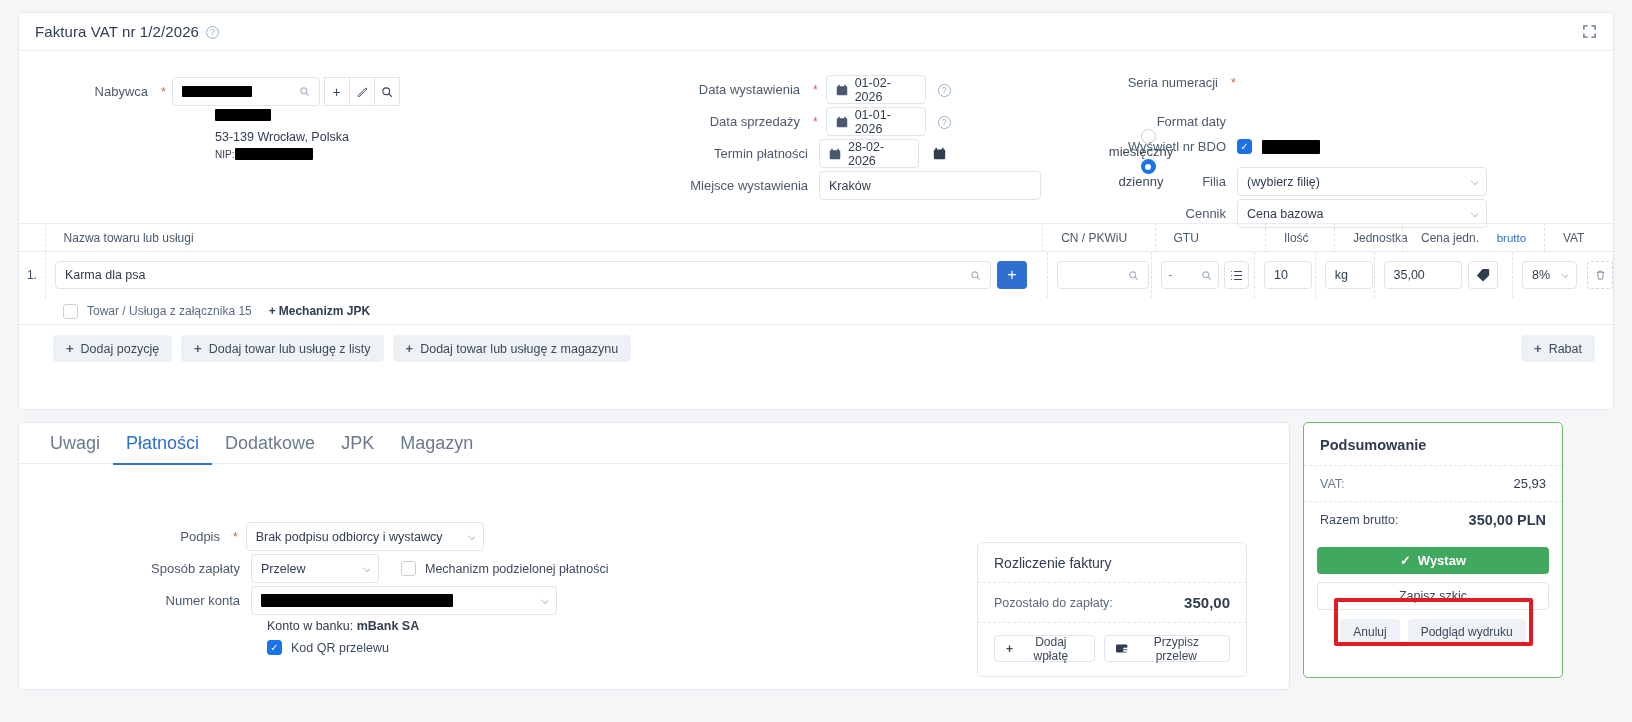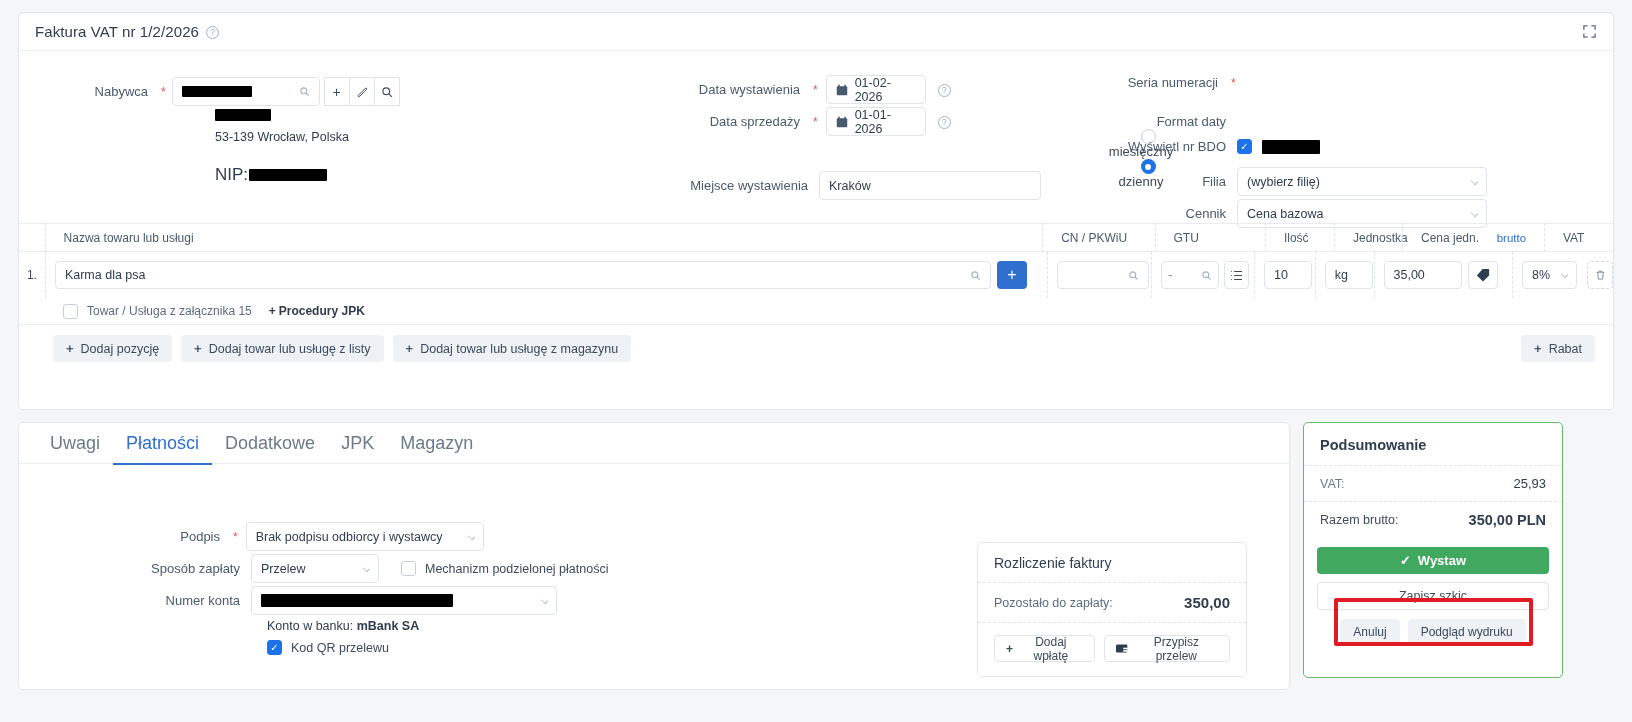--- a/index.html
+++ b/index.html
@@ -262,21 +262,21 @@
           <svg width="12" height="12" viewBox="0 0 16 16" fill="none" stroke="#3c4a5b" stroke-width="1.5">
             <circle cx="7" cy="7" r="4.5"></circle>
               <path d="M10.4 10.4 14.5 14.5"></path>
           </svg>
         </div>
       </div>
 
       <div style="position:absolute; left:196px; top:58px;">
         <div class="redact" style="width:56px; height:12px;"></div>
         <div style="font-size:12.5px; color:#2f3d4f; margin-top:6px;">53-139 Wrocław, Polska</div>
-        <div style="font-size:17px; color:#2f3d4f; margin-top:21px; display:flex; align-items:center;">
+        <div style="font-size:10px; color:#2f3d4f; margin-top:4px; display:flex; align-items:center;">
           <span>NIP:</span>
           <span class="redact" style="width:78px; height:12px; margin-left:1px;"></span>
         </div>
       </div>
 
       <div class="frow" style="left:620px; top:24px;">
         <span class="flabel" style="width:172px;">Data wystawienia</span>
         <span class="req" style="margin-right:8px;">*</span>
         <div class="fld" style="width:100px;">
           <svg class="cal" viewBox="0 0 16 16" fill="#4a5a6d">
@@ -296,20 +296,38 @@
           <svg class="cal" viewBox="0 0 16 16" fill="#4a5a6d">
             <rect x="1" y="3" width="14" height="12" rx="1.5"></rect>
               <rect x="3" y="1" width="2" height="3"></rect>
               <rect x="11" y="1" width="2" height="3"></rect>
           </svg>
           <span>01-01-2026</span>
         </div>
         <span class="help-icon" style="margin-left:12px;">?</span>
       </div>
 
+      <div class="frow" style="left:620px; top:88px;">
+        <span class="flabel" style="width:180px;">Termin płatności</span>
+        <div class="fld" style="width:100px;">
+          <svg class="cal" viewBox="0 0 16 16" fill="#4a5a6d">
+            <rect x="1" y="3" width="14" height="12" rx="1.5"></rect>
+              <rect x="3" y="1" width="2" height="3"></rect>
+              <rect x="11" y="1" width="2" height="3"></rect>
+          </svg>
+          <span>28-02-2026</span>
+        </div>
+        <div style="margin-left:10px; width:20px; display:flex; justify-content:center;">
+          <svg width="13" height="13" viewBox="0 0 16 16" fill="#2f3d4f">
+            <rect x="1" y="3" width="14" height="12" rx="1.5"></rect>
+              <rect x="3" y="1" width="2" height="3"></rect>
+              <rect x="11" y="1" width="2" height="3"></rect>
+          </svg>
+        </div>
+      </div>
 
       <div class="frow" style="left:620px; top:120px;">
         <span class="flabel" style="width:180px;">Miejsce wystawienia</span>
         <div class="fld" style="width:222px;">
           <span>Kraków</span>
         </div>
       </div>
 
       <div class="frow" style="left:1040px; top:24px;">
         <span class="flabel" style="width:170px;">Seria numeracji</span>
@@ -439,21 +457,21 @@
               <svg width="11" height="12" viewBox="0 0 16 16" fill="none" stroke="#7a8796" stroke-width="1.3">
                 <path d="M2.5 4h11M6 4V2.5h4V4M4 4l.8 10h6.4L12 4"></path>
               </svg>
             </div>
           </div>
         </div>
 
         <div class="subrow">
           <span class="cbx"></span>
           <span class="sublabel">Towar / Usługa z załącznika 15</span>
-          <span class="jpk"><span class="p">+</span><span>Procedury JPK</span></span>
+          <span class="jpk"><span class="p">+</span><span>Mechanizm JPK</span></span>
         </div>
       </div>
 
       <div style="border-top:1px solid #e9edf2;"></div>
 
       <div class="addbar">
         <button class="gbtn">
             <span class="p">+</span>
             <span>Dodaj pozycję</span>
           </button>

